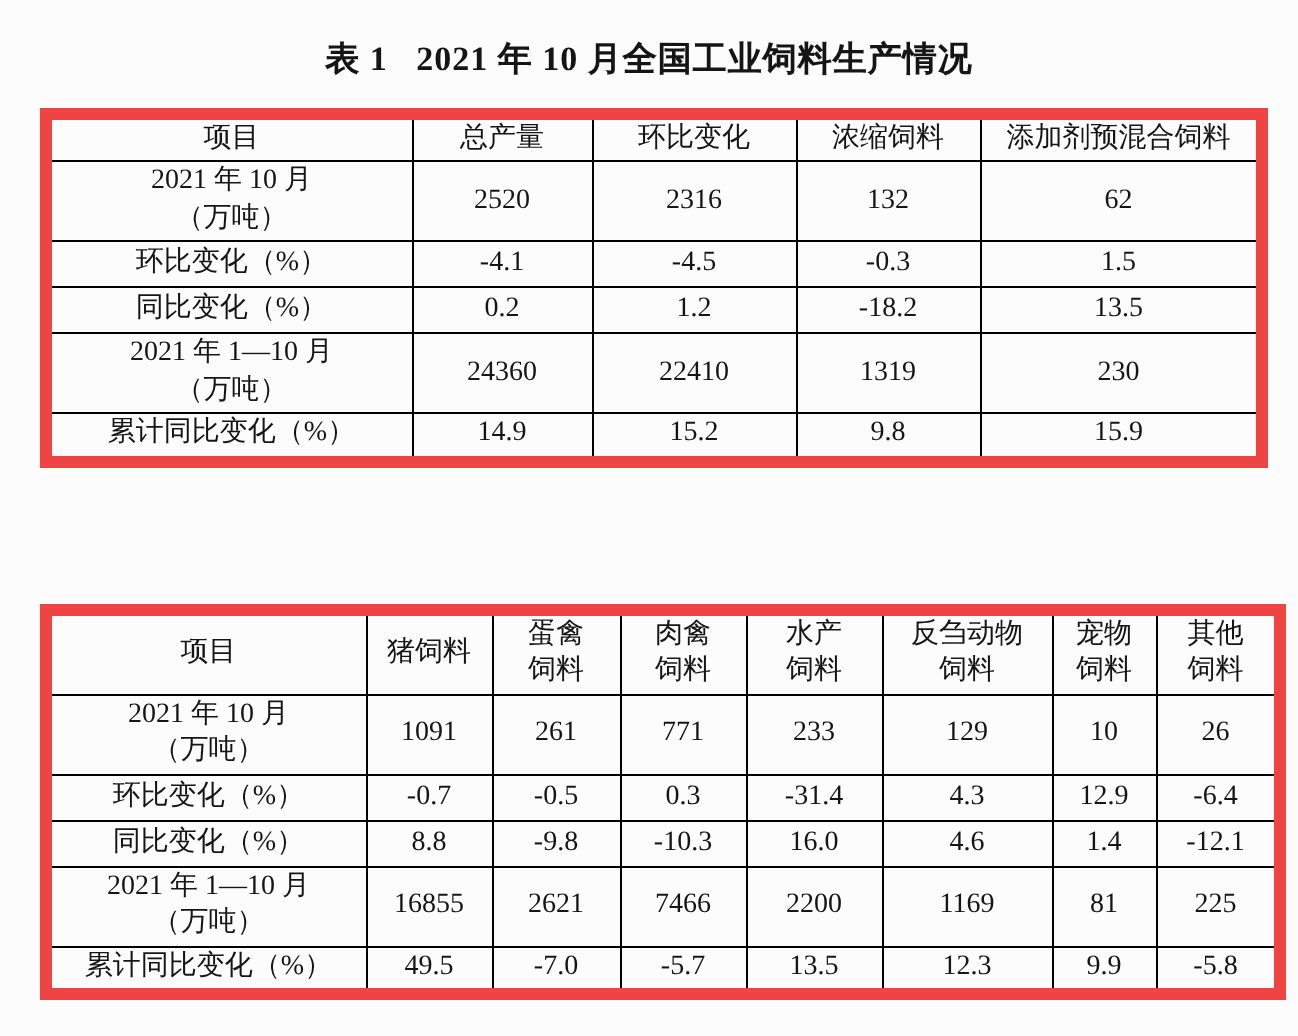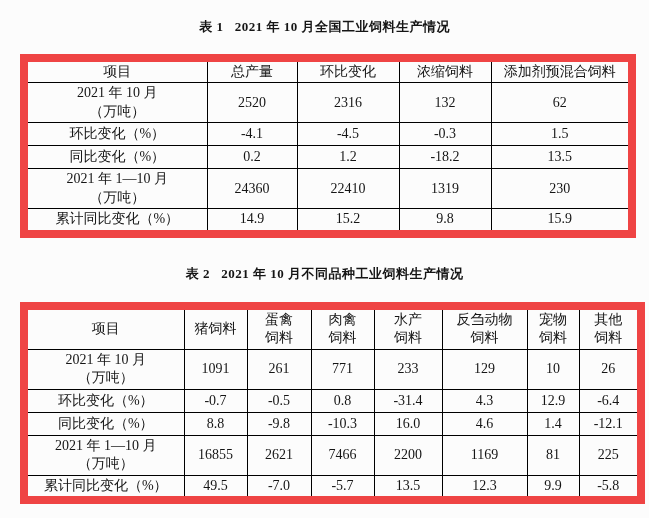--- a/index.html
+++ b/index.html
@@ -13,29 +13,29 @@
     position: relative;
     width: 649px; height: 518px;
     overflow: hidden;
     background: #fcfcfc;
   }
   .tbl-title {
     position: absolute;
     left: 0; width: 649px;
     text-align: center;
     font-weight: bold;
-    font-size: 13px;
+    font-size: 17px;
     letter-spacing: 0.5px;
     white-space: pre;
   }
   table.ftable {
     position: absolute;
     border-collapse: collapse;
     table-layout: fixed;
-    border: 8px solid #ef4444;
+    border: 6px solid #ef4444;
   }
   .ftable th, .ftable td {
     border: 1px solid #000;
     text-align: center;
     vertical-align: middle;
     font-size: 14px;
     font-weight: normal;
     padding: 1px 2px;
     white-space: pre-line;
     line-height: 1.32;
@@ -102,21 +102,20 @@
         <tr>
           <th>累计同比变化（%）</th>
           <td>14.9</td>
           <td>15.2</td>
           <td>9.8</td>
           <td>15.9</td>
         </tr>
       </tbody>
     </table>
 
-  <div class="tbl-title" style="top: 265px;">表 2   2021 年 10 月不同品种工业饲料生产情况</div>
 
   <table class="ftable" style="left: 20px; top: 302px; width: 617px;">
       <colgroup>
         <col style="width: 160px;">
         <col style="width: 63px;">
         <col style="width: 64px;">
         <col style="width: 63px;">
         <col style="width: 68px;">
         <col style="width: 85px;">
         <col style="width: 52px;">
@@ -149,21 +148,21 @@
           <td>771</td>
           <td>233</td>
           <td>129</td>
           <td>10</td>
           <td>26</td>
         </tr>
         <tr>
           <th>环比变化（%）</th>
           <td>-0.7</td>
           <td>-0.5</td>
-          <td>0.8</td>
+          <td>0.3</td>
           <td>-31.4</td>
           <td>4.3</td>
           <td>12.9</td>
           <td>-6.4</td>
         </tr>
         <tr>
           <th>同比变化（%）</th>
           <td>8.8</td>
           <td>-9.8</td>
           <td>-10.3</td>

